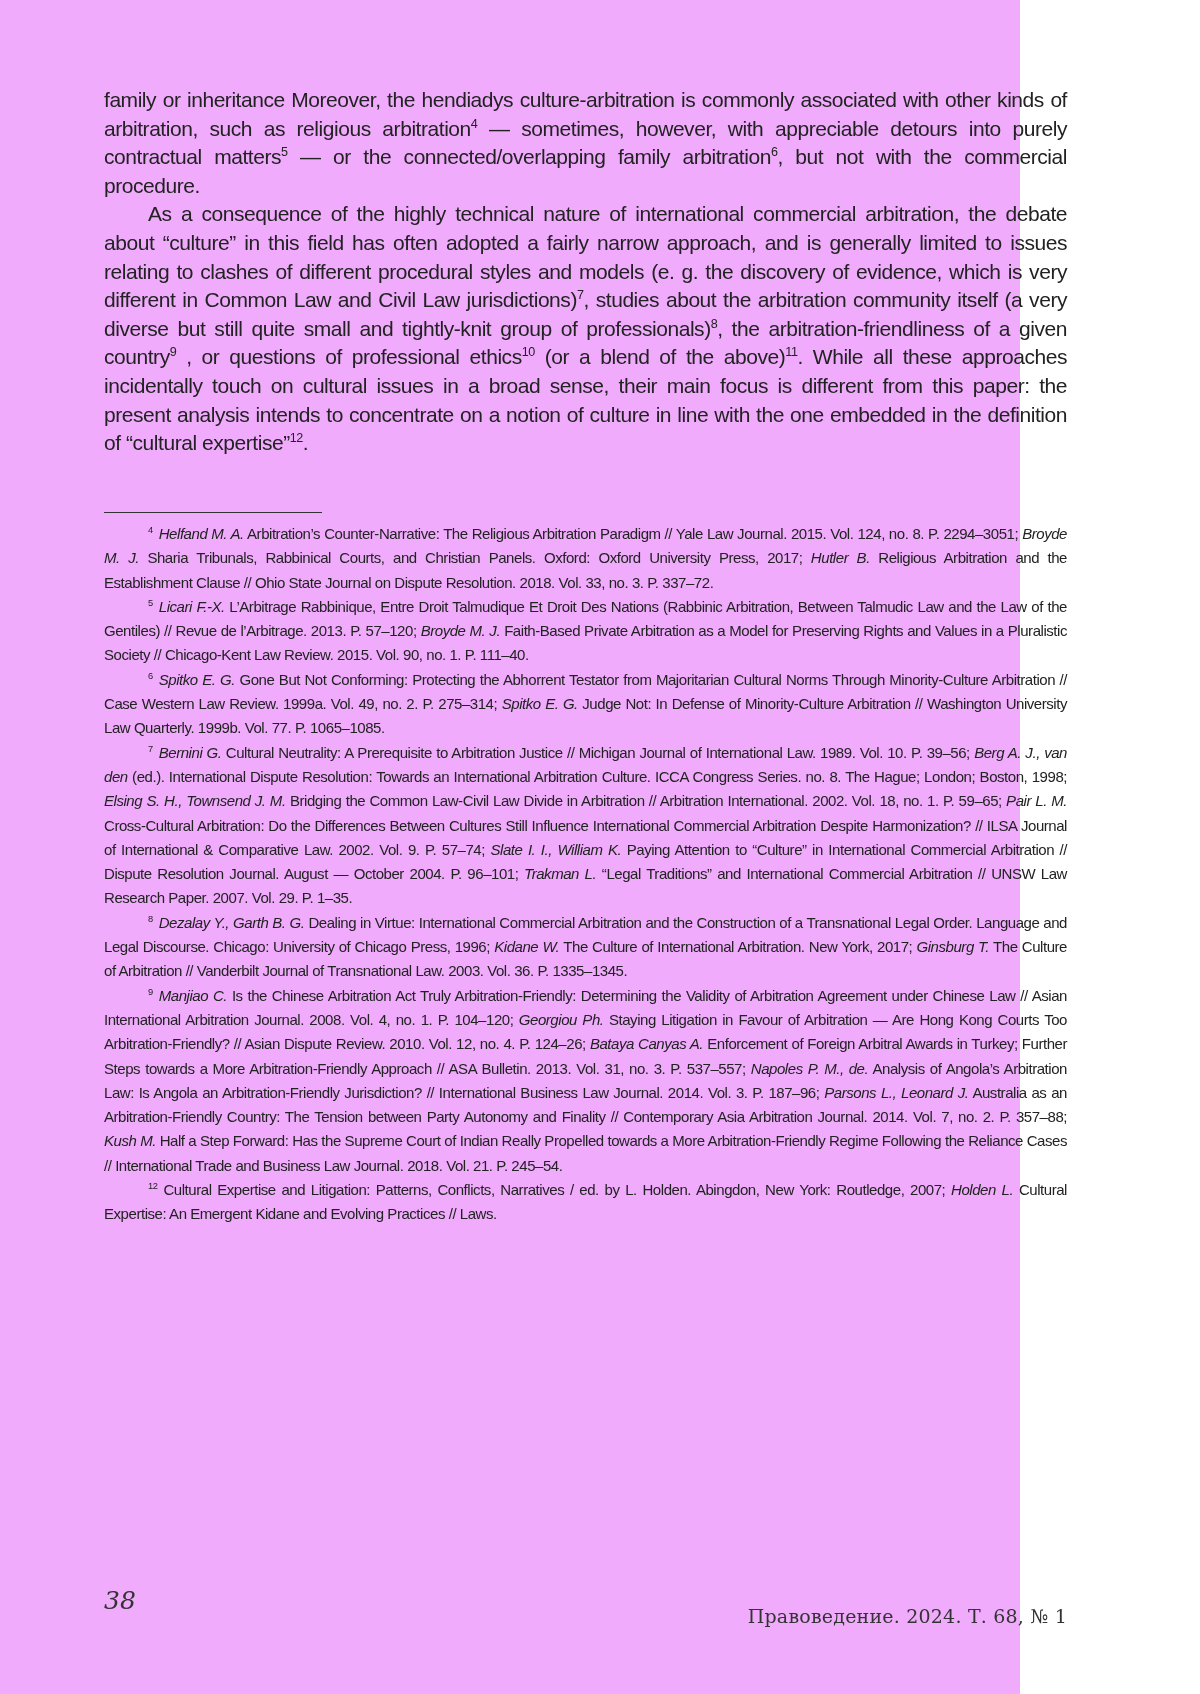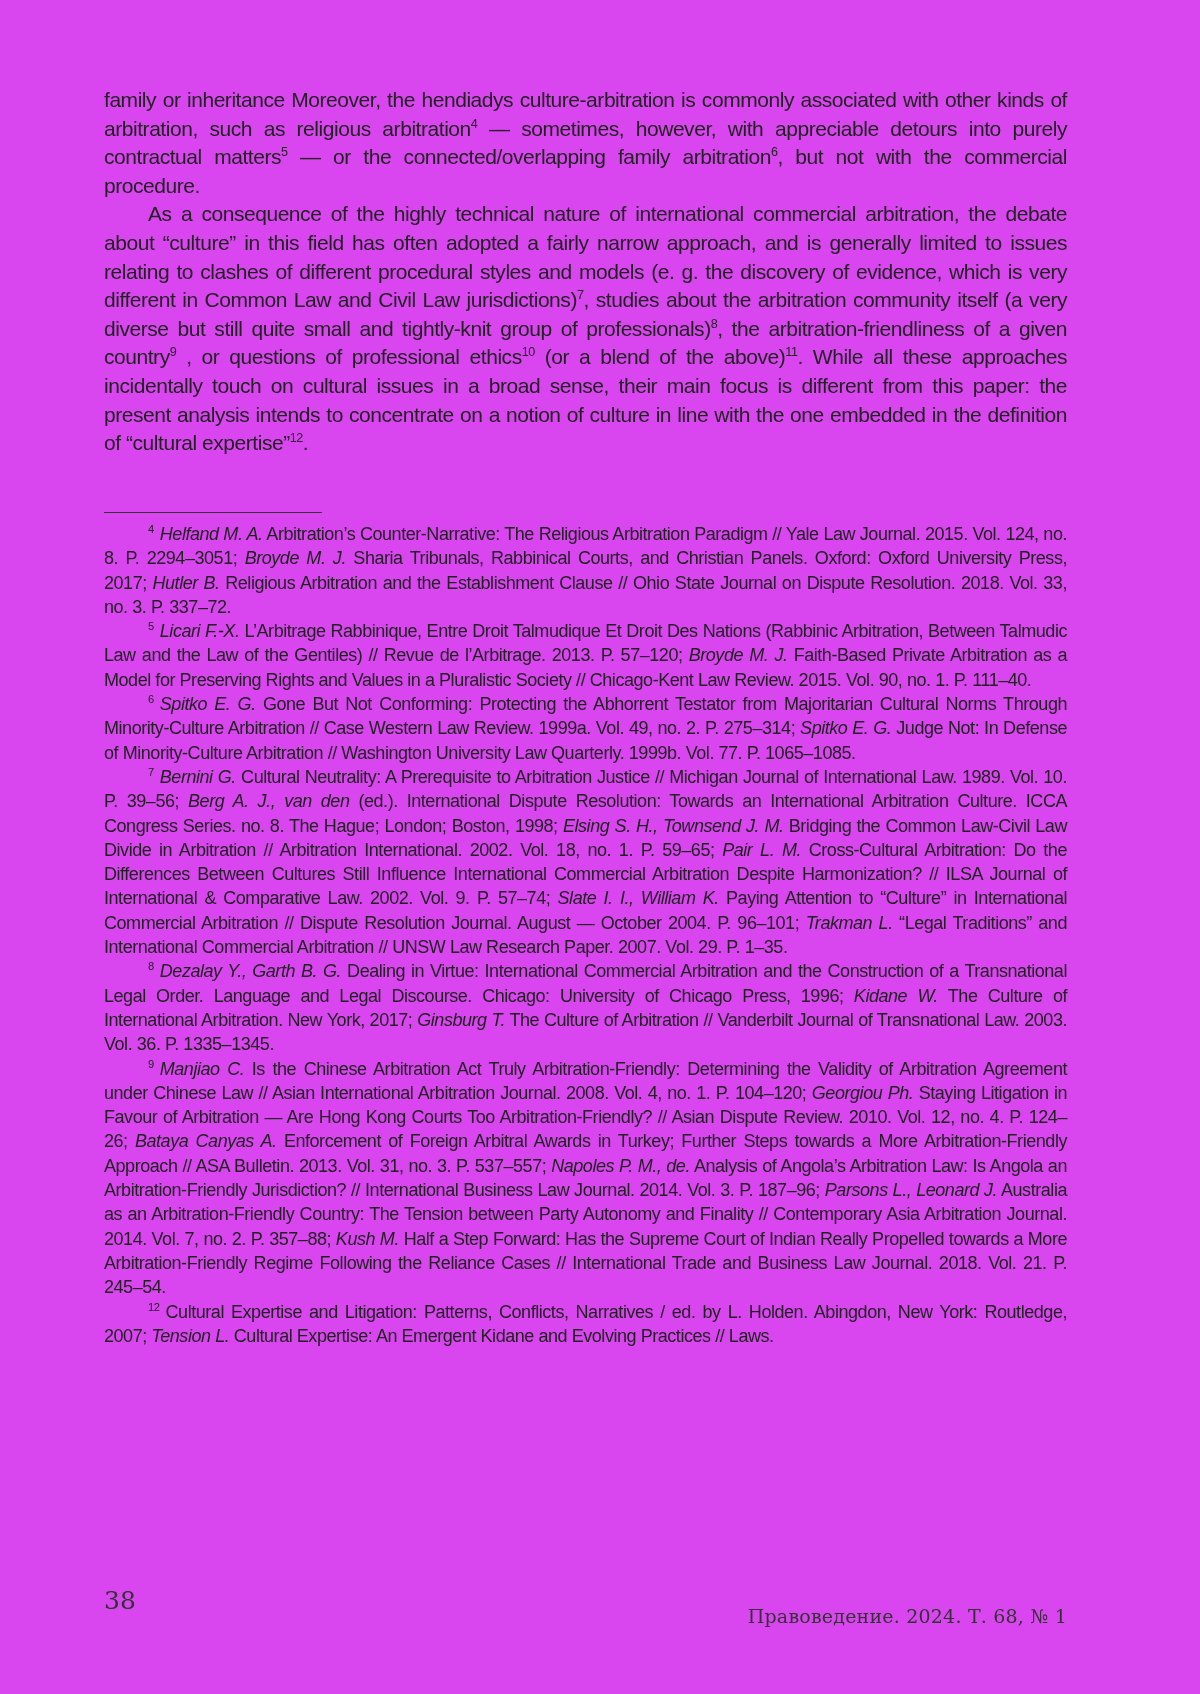--- a/index.html
+++ b/index.html
@@ -1,61 +1,61 @@
 <!DOCTYPE html>
 <html><head>
 <meta charset="utf-8">
 <style>
   html, body { margin: 0; padding: 0; background: #ffffff; }
   body { width: 1200px; height: 1694px; position: relative; overflow: hidden; color: #1e1e1e; }
-  .page { position: absolute; left: 0; top: 0; width: 1200px; height: 1694px; background: #d946ef; }
+  .page { position: absolute; left: 0; top: 0; width: 1020px; height: 1694px; background: #f0abfc; }
   .main-text {
     position: absolute; left: 104px; top: 86px; width: 963px;
     font-family: "Liberation Sans", sans-serif;
     font-size: 21px; line-height: 28.6px; letter-spacing: -0.45px;
     text-align: justify; color: #222;
   }
   .main-text p { margin: 0; }
   .main-text p.indent { text-indent: 44px; }
   sup { font-size: 0.6em; line-height: 0; vertical-align: super; }
   .rule {
     position: absolute; left: 104px; top: 512px; width: 218px; height: 0;
     border-top: 1.5px solid #333;
   }
   .footnotes {
     position: absolute; left: 104px; top: 522px; width: 963px;
     font-family: "Liberation Sans", sans-serif;
-    font-size: 18px; line-height: 24.3px; letter-spacing: -0.45px;
+    font-size: 15px; line-height: 24.3px; letter-spacing: -0.45px;
     text-align: justify; color: #222;
   }
   .footnotes .fn { margin: 0; text-indent: 44px; }
   .footnotes .fn sup { font-size: 0.62em; margin-right: 6px; }
   .footnotes i { font-style: italic; }
   .footer {
     position: absolute; left: 104px; top: 1586px; width: 963px; height: 32px;
     font-family: "DejaVu Serif", serif; color: #333;
   }
-  .page-number { position: absolute; left: 0; top: 0; font-size: 25px; }
+  .page-number { position: absolute; left: 0; top: 0; font-size: 25px; font-style: italic; }
   .journal-info { position: absolute; right: 0; top: 19px; font-size: 19px; letter-spacing: 0.2px; }
 </style>
 </head>
 <body>
 
 <div class="page">
   <div class="main-text" id="body-text">
       <p class=""><span>family or inheritance Moreover, the hendiadys culture-arbitration is commonly associated with other kinds of arbitration, such as religious arbitration</span><sup>4</sup><span> — sometimes, however, with appreciable detours into purely contractual matters</span><sup>5</sup><span> — or the connected/overlapping family arbitration</span><sup>6</sup><span>, but not with the commercial procedure.</span></p>
       <p class="indent"><span>As a consequence of the highly technical nature of international commercial arbitration, the debate about “culture” in this field has often adopted a fairly narrow approach, and is generally limited to issues relating to clashes of different procedural styles and models (e. g. the discovery of evidence, which is very different in Common Law and Civil Law jurisdictions)</span><sup>7</sup><span>, studies about the arbitration community itself (a very diverse but still quite small and tightly-knit group of professionals)</span><sup>8</sup><span>, the arbitration-friendliness of a given country</span><sup>9</sup><span> , or questions of professional ethics</span><sup>10</sup><span> (or a blend of the above)</span><sup>11</sup><span>. While all these approaches incidentally touch on cultural issues in a broad sense, their main focus is different from this paper: the present analysis intends to concentrate on a notion of culture in line with the one embedded in the definition of “cultural expertise”</span><sup>12</sup><span>.</span></p>
     </div>
   <div class="rule"></div>
   <div class="footnotes" id="footnotes">
       <p class="fn"><sup>4</sup><i>Helfand M. A.</i><span> Arbitration’s Counter-Narrative: The Religious Arbitration Paradigm // Yale Law Journal. 2015. Vol. 124, no. 8. P. 2294–3051; </span><i>Broyde M. J.</i><span> Sharia Tribunals, Rabbinical Courts, and Christian Panels. Oxford: Oxford University Press, 2017; </span><i>Hutler B.</i><span> Religious Arbitration and the Establishment Clause // Ohio State Journal on Dispute Resolution. 2018. Vol. 33, no. 3. P. 337–72.</span></p>
       <p class="fn"><sup>5</sup><i>Licari F.-X.</i><span> L’Arbitrage Rabbinique, Entre Droit Talmudique Et Droit Des Nations (Rabbinic Arbitration, Between Talmudic Law and the Law of the Gentiles) // Revue de l’Arbitrage. 2013. P. 57–120; </span><i>Broyde M. J.</i><span> Faith-Based Private Arbitration as a Model for Preserving Rights and Values in a Pluralistic Society // Chicago-Kent Law Review. 2015. Vol. 90, no. 1. P. 111–40.</span></p>
       <p class="fn"><sup>6</sup><i>Spitko E. G.</i><span> Gone But Not Conforming: Protecting the Abhorrent Testator from Majoritarian Cultural Norms Through Minority-Culture Arbitration // Case Western Law Review. 1999a. Vol. 49, no. 2. P. 275–314; </span><i>Spitko E. G.</i><span> Judge Not: In Defense of Minority-Culture Arbitration // Washington University Law Quarterly. 1999b. Vol. 77. P. 1065–1085.</span></p>
       <p class="fn"><sup>7</sup><i>Bernini G.</i><span> Cultural Neutrality: A Prerequisite to Arbitration Justice // Michigan Journal of International Law. 1989. Vol. 10. P. 39–56; </span><i>Berg A. J., van den</i><span> (ed.). International Dispute Resolution: Towards an International Arbitration Culture. ICCA Congress Series. no. 8. The Hague; London; Boston, 1998; </span><i>Elsing S. H., Townsend J. M.</i><span> Bridging the Common Law-Civil Law Divide in Arbitration // Arbitration International. 2002. Vol. 18, no. 1. P. 59–65; </span><i>Pair L. M.</i><span> Cross-Cultural Arbitration: Do the Differences Between Cultures Still Influence International Commercial Arbitration Despite Harmonization? // ILSA Journal of International &amp; Comparative Law. 2002. Vol. 9. P. 57–74; </span><i>Slate I. I., William K.</i><span> Paying Attention to “Culture” in International Commercial Arbitration // Dispute Resolution Journal. August — October 2004. P. 96–101; </span><i>Trakman L.</i><span> “Legal Traditions” and International Commercial Arbitration // UNSW Law Research Paper. 2007. Vol. 29. P. 1–35.</span></p>
       <p class="fn"><sup>8</sup><i>Dezalay Y., Garth B. G.</i><span> Dealing in Virtue: International Commercial Arbitration and the Construction of a Transnational Legal Order. Language and Legal Discourse. Chicago: University of Chicago Press, 1996; </span><i>Kidane W.</i><span> The Culture of International Arbitration. New York, 2017; </span><i>Ginsburg T.</i><span> The Culture of Arbitration // Vanderbilt Journal of Transnational Law. 2003. Vol. 36. P. 1335–1345.</span></p>
       <p class="fn"><sup>9</sup><i>Manjiao C.</i><span> Is the Chinese Arbitration Act Truly Arbitration-Friendly: Determining the Validity of Arbitration Agreement under Chinese Law // Asian International Arbitration Journal. 2008. Vol. 4, no. 1. P. 104–120; </span><i>Georgiou Ph.</i><span> Staying Litigation in Favour of Arbitration — Are Hong Kong Courts Too Arbitration-Friendly? // Asian Dispute Review. 2010. Vol. 12, no. 4. P. 124–26; </span><i>Bataya Canyas A.</i><span> Enforcement of Foreign Arbitral Awards in Turkey; Further Steps towards a More Arbitration-Friendly Approach // ASA Bulletin. 2013. Vol. 31, no. 3. P. 537–557; </span><i>Napoles P. M., de.</i><span> Analysis of Angola’s Arbitration Law: Is Angola an Arbitration-Friendly Jurisdiction? // International Business Law Journal. 2014. Vol. 3. P. 187–96; </span><i>Parsons L., Leonard J.</i><span> Australia as an Arbitration-Friendly Country: The Tension between Party Autonomy and Finality // Contemporary Asia Arbitration Journal. 2014. Vol. 7, no. 2. P. 357–88; </span><i>Kush M.</i><span> Half a Step Forward: Has the Supreme Court of Indian Really Propelled towards a More Arbitration-Friendly Regime Following the Reliance Cases // International Trade and Business Law Journal. 2018. Vol. 21. P. 245–54.</span></p>
-      <p class="fn"><sup>12</sup><span>Cultural Expertise and Litigation: Patterns, Conflicts, Narratives / ed. by L. Holden. Abingdon, New York: Routledge, 2007; </span><i>Tension L.</i><span> Cultural Expertise: An Emergent Kidane and Evolving Practices // Laws.</span></p>
+      <p class="fn"><sup>12</sup><span>Cultural Expertise and Litigation: Patterns, Conflicts, Narratives / ed. by L. Holden. Abingdon, New York: Routledge, 2007; </span><i>Holden L.</i><span> Cultural Expertise: An Emergent Kidane and Evolving Practices // Laws.</span></p>
     </div>
   <div class="footer">
     <span class="page-number">38</span>
     <span class="journal-info">Правоведение. 2024. Т. 68, № 1</span>
   </div>
 </div>
 
 </body></html>

